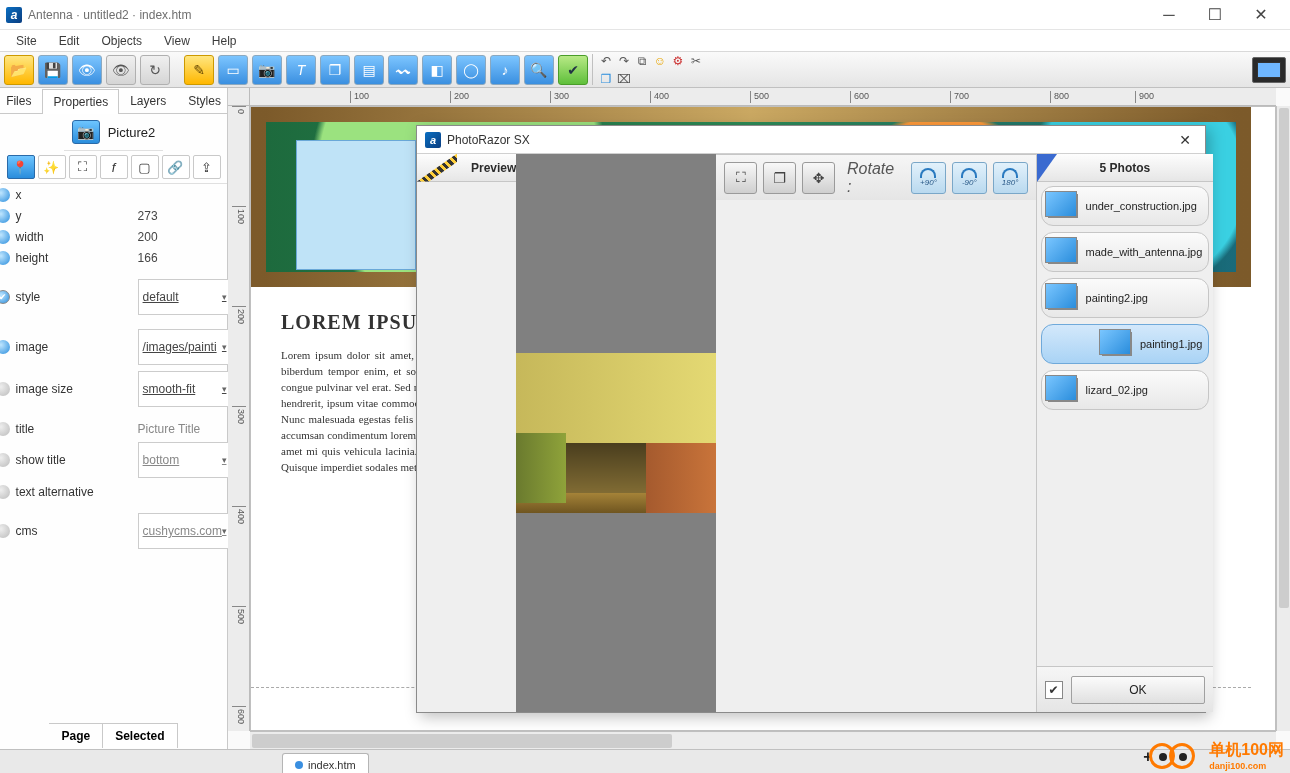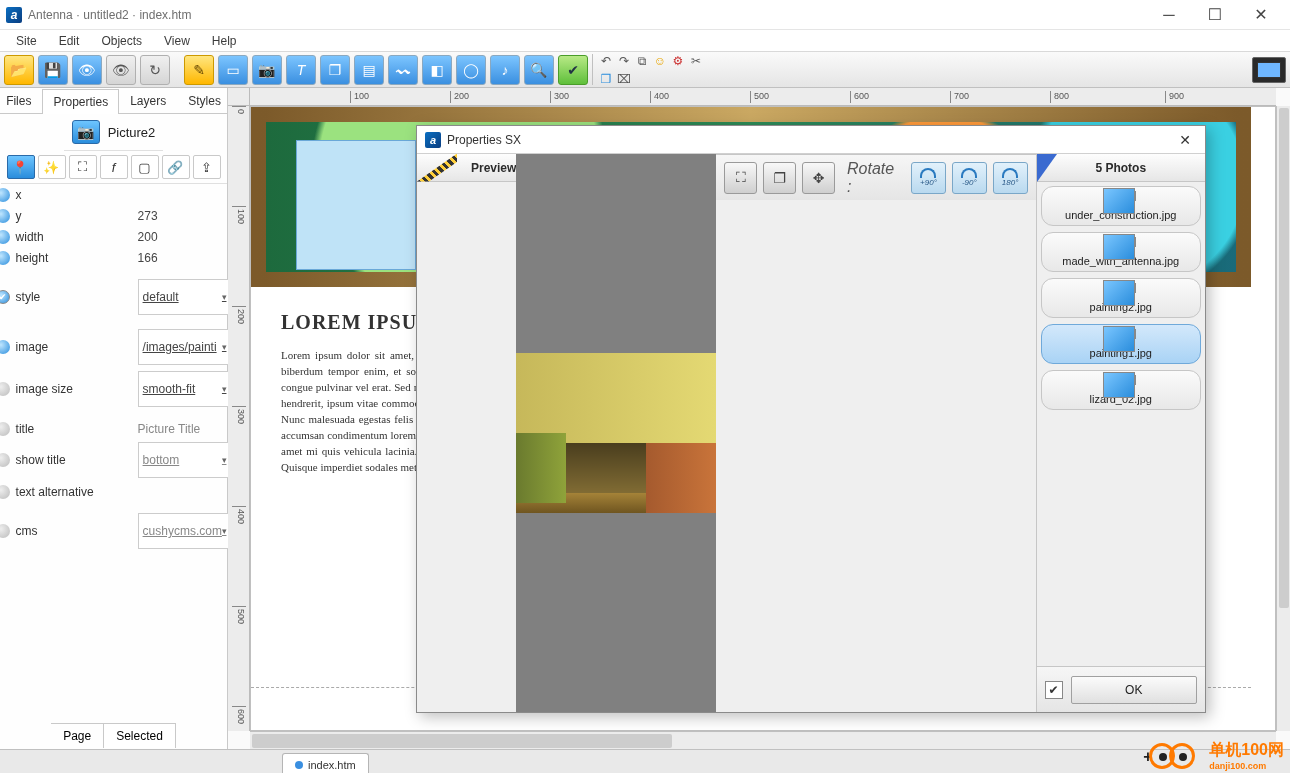--- a/index.html
+++ b/index.html
@@ -46,21 +46,21 @@
 .lp-row{display:flex;align-items:center;padding:3px 8px;min-height:21px;}
 .lp-row .bullet{width:14px;height:14px;border-radius:50%;background:radial-gradient(circle at 35% 35%,#bfe6ff,#2a8ddc);margin-right:6px;flex-shrink:0;}
 .lp-row .bullet.grey{background:radial-gradient(circle at 35% 35%,#eee,#bbb);}
 .lp-row .bullet.chk{background:radial-gradient(circle at 35% 35%,#bfe6ff,#2a8ddc);display:flex;align-items:center;justify-content:center;color:#fff;font-size:9px;}
 .lp-row .label{width:122px;}
 .lp-row .value{flex:1;color:#444;}
 .lp-row.select .value{border:1px solid #ccc;padding:10px 4px;background:#fff;display:flex;justify-content:space-between;align-items:center;text-decoration:underline;}
 .lp-row.select .value::after{content:"▾";color:#666;font-size:9px;}
 .lp-sep{height:8px;}
 .lp-bottomtabs{display:flex;border-top:1px solid #c9c9c9;font-size:12px;}
-.lp-bottomtabs div{padding:5px 12px;}
+.lp-bottomtabs div{padding:5px 12px;font-weight:bold;}
 .lp-bottomtabs div.active{background:#fff;border:1px solid #c9c9c9;border-bottom:none;position:relative;top:-1px;}
 
 
 .canvasarea{flex:1;position:relative;background:#fafafa;overflow:hidden;}
 .rulerH{position:absolute;top:0;left:22px;right:14px;height:18px;background:#ececec;border-bottom:1px solid #bbb;font-size:9px;color:#555;}
 .rulerH .tick{position:absolute;top:3px;border-left:1px solid #888;height:12px;padding-left:3px;}
 .rulerV{position:absolute;top:18px;left:0;width:22px;bottom:18px;background:#ececec;border-right:1px solid #bbb;font-size:9px;color:#555;}
 .rulerV .tick{position:absolute;left:4px;border-top:1px solid #888;width:14px;writing-mode:vertical-rl;padding-top:2px;}
 .cornerbox{position:absolute;top:0;left:0;width:22px;height:18px;background:#ececec;border-right:1px solid #bbb;border-bottom:1px solid #bbb;}
 .viewport{position:absolute;top:18px;left:22px;right:14px;bottom:18px;background:#fff;overflow:hidden;border:1px solid #c0c0c0;}
@@ -101,21 +101,21 @@
 .sqbtn{width:34px;height:32px;border:1px solid #9a9a9a;background:linear-gradient(#f8f8f8,#cfcfcf);border-radius:3px;display:flex;align-items:center;justify-content:center;color:#444;font-size:14px;}
 .dlg-bottom .sp{flex:1;}
 .rotlbl{font-size:16px;font-style:italic;color:#555;margin-right:4px;}
 .rotbtn{width:36px;height:32px;border:1px solid #7aa7c8;background:linear-gradient(#e2f1fb,#b9d9ef);border-radius:3px;display:flex;flex-direction:column;align-items:center;justify-content:center;font-size:8px;color:#2a5a88;font-style:italic;}
 .rotbtn .arc{width:16px;height:10px;border:2px solid #2a7ac0;border-bottom:none;border-radius:10px 10px 0 0;}
 
 .dlg-right{width:204px;display:flex;flex-direction:column;background:#efefef;}
 .dlg-photoshead{height:28px;background:linear-gradient(#fdfdfd,#e6e6e6);display:flex;align-items:center;justify-content:center;border-bottom:1px solid #c6c6c6;font-size:12px;font-weight:bold;color:#2b2b2b;position:relative;}
 .dlg-photoshead::before{content:"";position:absolute;left:0;top:0;border-top:28px solid #3a6ad0;border-right:20px solid transparent;}
 .photolist{flex:1;overflow:auto;padding:4px;}
-.photoitem{display:flex;align-items:center;gap:8px;padding:4px 6px;border:1px solid #c6c6c6;background:linear-gradient(#fbfbfb,#e8e8e8);margin-bottom:6px;font-size:11px;color:#222;border-radius:12px;height:40px;flex-direction:column;}
+.photoitem{display:flex;align-items:center;gap:8px;padding:4px 6px;border:1px solid #c6c6c6;background:linear-gradient(#fbfbfb,#e8e8e8);margin-bottom:6px;font-size:11px;color:#222;border-radius:12px;height:40px;}
 .photoitem.sel{background:linear-gradient(#d3e8fb,#a9d3f5);border-color:#6fa9da;justify-content:flex-end;}
 .photoitem .thumb{width:30px;height:24px;background:linear-gradient(135deg,#ffcf4a,#ff8a2a);border:1px solid #888;position:relative;}
 .photoitem .thumb::after{content:"";position:absolute;left:-4px;top:-4px;width:30px;height:24px;border:1px solid #888;background:linear-gradient(135deg,#7ac6ff,#2a8ddc);}
 .dlg-rbottom{height:46px;border-top:1px solid #c6c6c6;display:flex;align-items:center;padding:0 8px;gap:8px;background:linear-gradient(#f6f6f6,#e5e5e5);}
 .chk{width:18px;height:18px;border:1px solid #888;background:#fff;display:flex;align-items:center;justify-content:center;color:#333;font-size:12px;}
 .okbtn{flex:1;height:28px;border:1px solid #a0a0a0;background:linear-gradient(#fbfbfb,#e0e0e0);border-radius:2px;font-size:12px;color:#222;display:flex;align-items:center;justify-content:center;}
 
 
 .doctabs{height:24px;background:#e9e9e9;border-top:1px solid #c0c0c0;display:flex;align-items:flex-end;padding-left:282px;}
 .doctab{height:20px;padding:2px 12px 0;background:#fff;border:1px solid #b5b5b5;border-bottom:none;font-size:11px;color:#333;display:flex;align-items:center;gap:5px;border-radius:3px 3px 0 0;}
@@ -280,21 +280,21 @@
     <div class="cornerbox"></div>
     <div class="rulerH">
       <div class="tick" style="left:100px">100</div>
       <div class="tick" style="left:200px">200</div>
       <div class="tick" style="left:300px">300</div>
       <div class="tick" style="left:400px">400</div>
       <div class="tick" style="left:500px">500</div>
       <div class="tick" style="left:600px">600</div>
       <div class="tick" style="left:700px">700</div>
       <div class="tick" style="left:800px">800</div>
-      <div class="tick" style="left:915px">900</div>
+      <div class="tick" style="left:885px">900</div>
     </div>
     <div class="rulerV">
       <div class="tick" style="top:0px">0</div>
       <div class="tick" style="top:100px">100</div>
       <div class="tick" style="top:200px">200</div>
       <div class="tick" style="top:300px">300</div>
       <div class="tick" style="top:400px">400</div>
       <div class="tick" style="top:500px">500</div>
       <div class="tick" style="top:600px">600</div>
     </div>
@@ -332,21 +332,21 @@
 <div class="doctabs">
   <div class="doctab">
     <span class="dot"></span>
     <span>index.htm</span>
   </div>
 </div>
 
 <div class="dialog">
   <div class="dlg-title">
     <div class="ico">a</div>
-    <div class="t">Properties SX</div>
+    <div class="t">PhotoRazor SX</div>
     <div class="x">✕</div>
   </div>
   <div class="dlg-body">
     <div class="dlg-left">
       <div class="dlg-prevhead">
         <div class="filmicon"></div>
         <span>Preview</span>
       </div>
       <div class="dlg-canvas">
         <div class="painting"></div>

